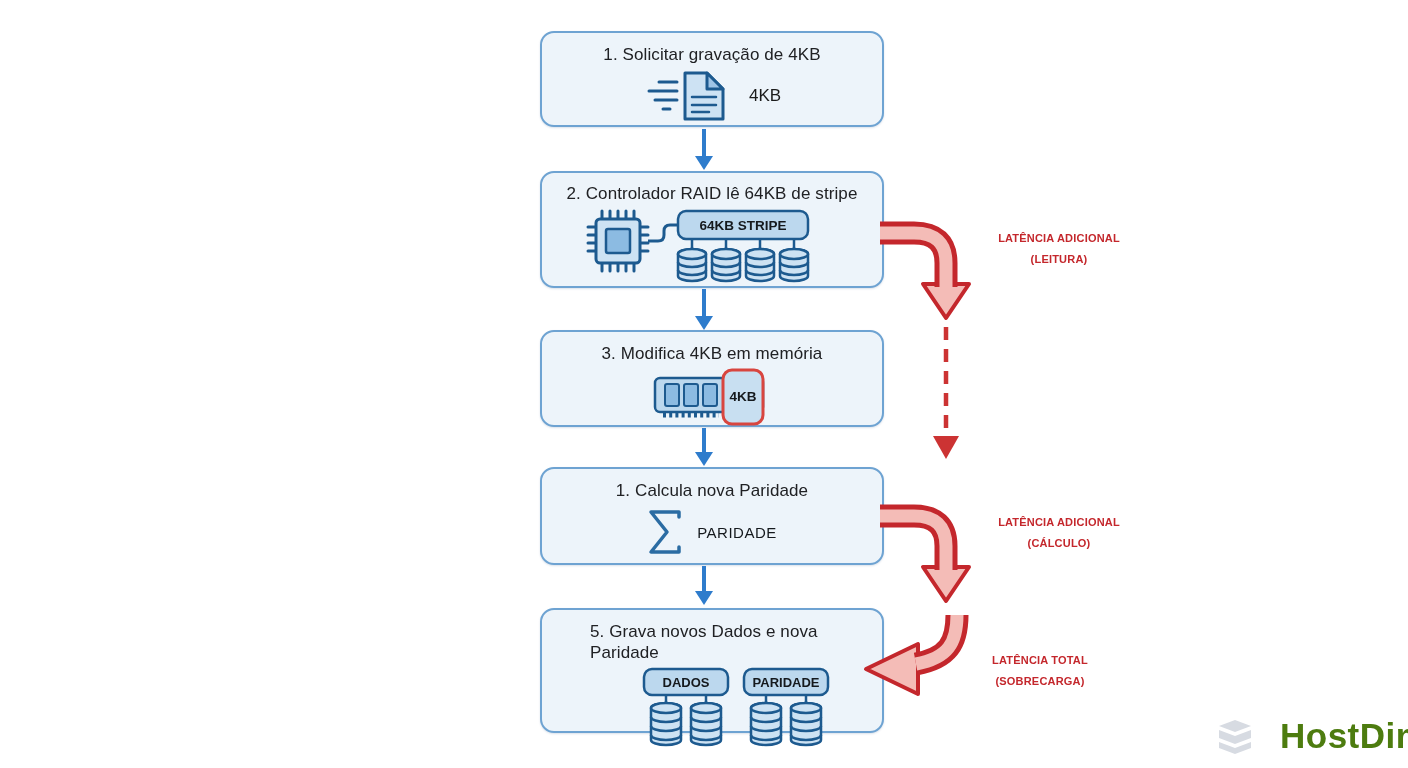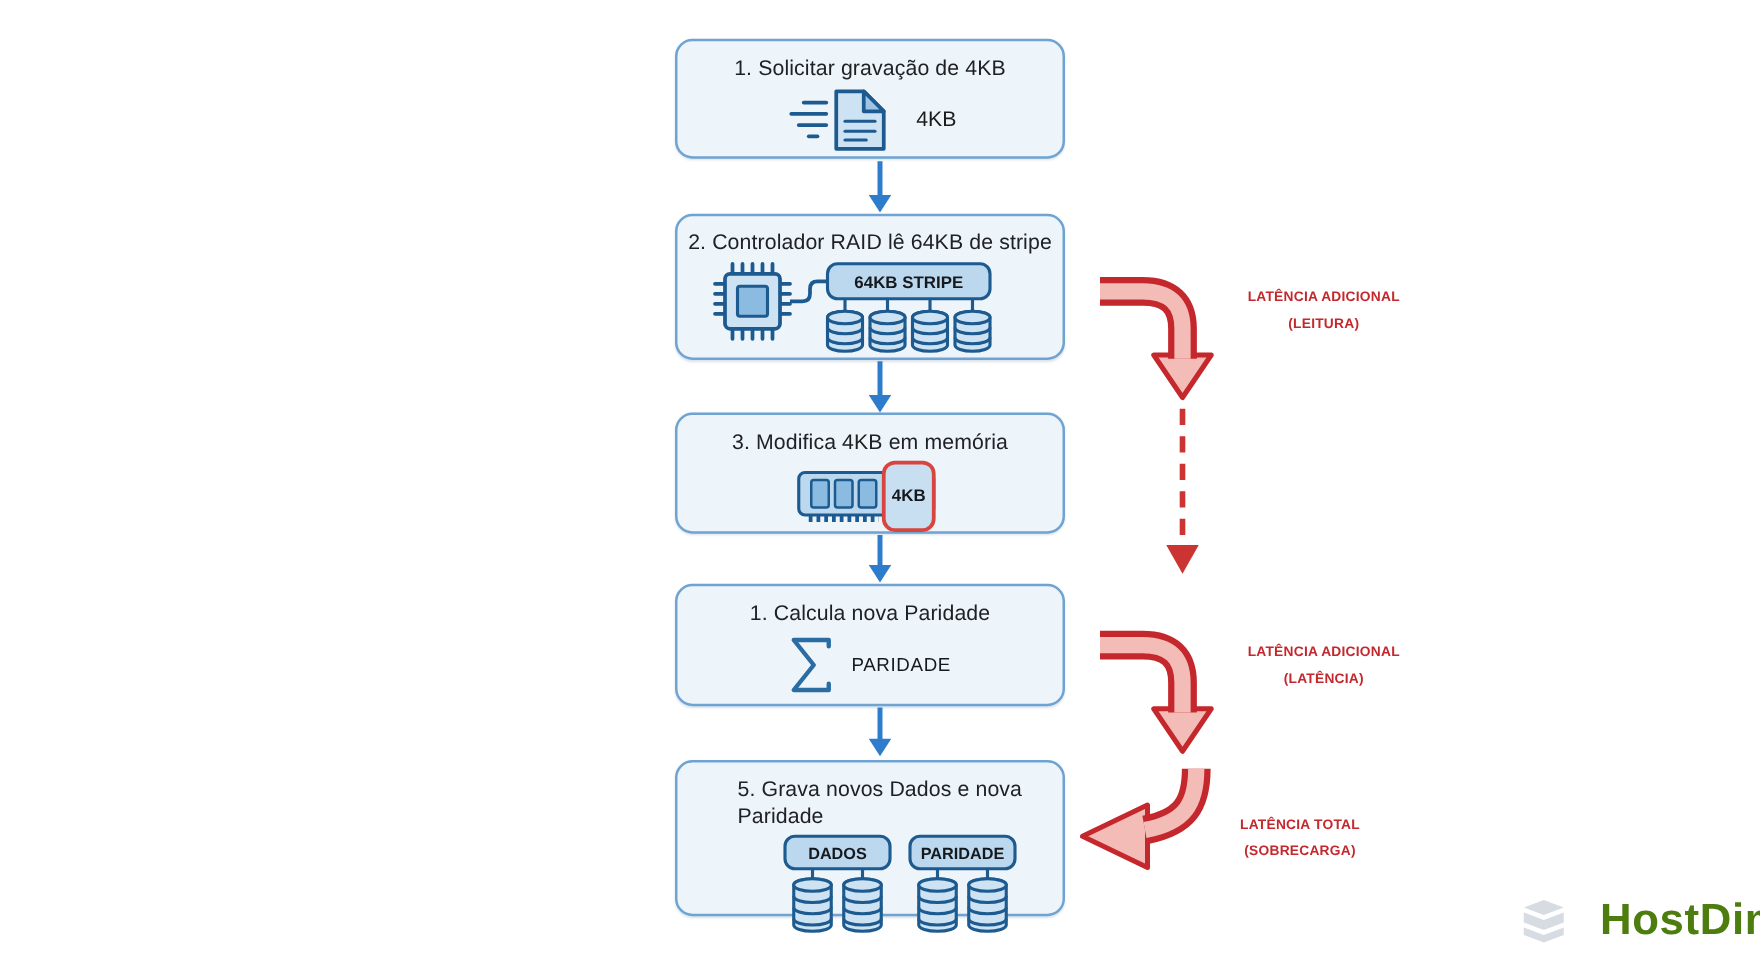--- a/index.html
+++ b/index.html
@@ -1,21 +1,21 @@
 <!DOCTYPE html>
 <html><head>
 <meta charset="utf-8">
 <style>
   * { margin:0; padding:0; box-sizing:border-box; }
   html,body { background:#ffffff; }
   body { font-family:"Liberation Sans", sans-serif; }
   .canvas { position:relative; width:1408px; height:768px; background:#ffffff; overflow:hidden; }
 
   .step-box {
-    position:absolute; left:540px; width:312px;
+    position:absolute; left:540px; width:344px;
     background:#edf4fa; border:2px solid #6ea3d2; border-radius:14px;
     box-shadow:0 1px 2px rgba(50,90,140,.18);
     display:flex; flex-direction:column; align-items:center;
   }
   .step-title { font-size:17px; line-height:21px; color:#202124; margin-top:11px; letter-spacing:.1px; }
   .box-content { display:flex; align-items:center; justify-content:center; margin-top:4px; }
   .kb-label { font-size:17px; color:#1b1b1b; margin-left:10px; }
   .paridade-label { font-size:15px; color:#15191d; margin-left:14px; letter-spacing:.5px; }
 
   .overlay { position:absolute; inset:0; pointer-events:none; }
@@ -230,21 +230,21 @@
       <path d="M957 615 C957 643 948 658 916 664" fill="none" stroke="#f4bcb7" stroke-width="13"></path>
     </g>
   </svg>
 
   <div class="red-note" style="left:959px;top:228px;">
     <div>LATÊNCIA ADICIONAL</div>
     <div>(LEITURA)</div>
   </div>
   <div class="red-note" style="left:959px;top:512px;">
     <div>LATÊNCIA ADICIONAL</div>
-    <div>(LATÊNCIA)</div>
+    <div>(CÁLCULO)</div>
   </div>
   <div class="red-note" style="left:940px;top:650px;">
     <div>LATÊNCIA TOTAL</div>
     <div>(SOBRECARGA)</div>
   </div>
 
   <div class="watermark">
     <svg width="38" height="37" viewBox="0 0 38 37">
       <path d="M19 2 L35 8 L19 14 L3 8 Z" fill="#d7dbe2"></path>
       <path d="M3 12 L19 18 L35 12 V20 L19 26 L3 20 Z" fill="#d7dbe2"></path>

